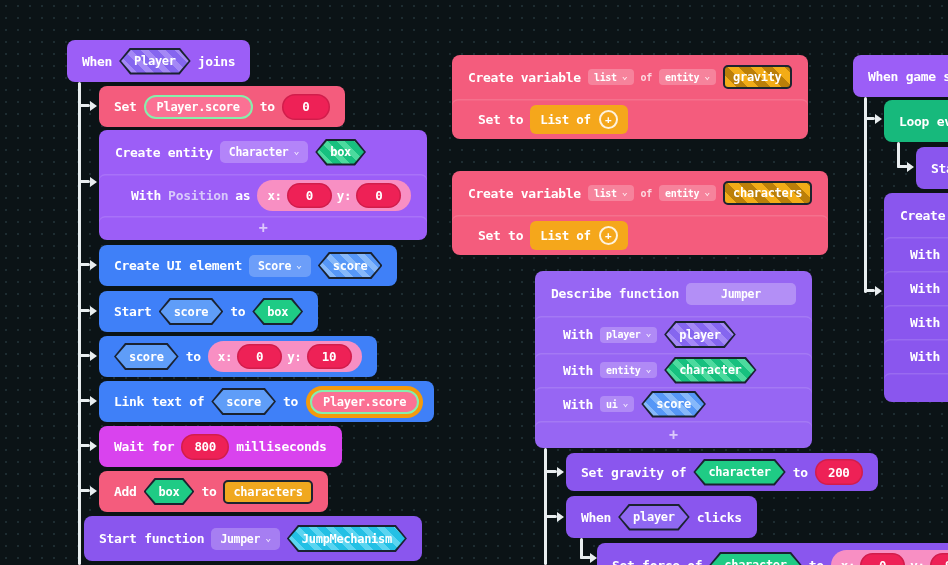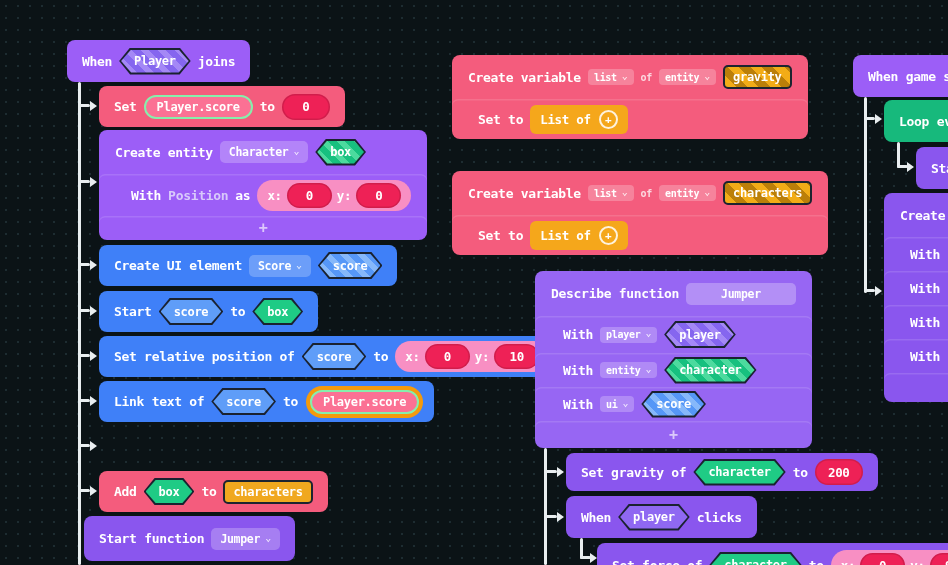--- a/index.html
+++ b/index.html
@@ -187,21 +187,20 @@
         <span class="t">score</span>
       </span>
     <span class="t">to</span>
     <span class="hex hx-grn">
         <i class="hexbg"></i>
         <span class="t">box</span>
       </span>
   </div>
 
   <div class="block c-blue" style="left:99px;top:336px">
-    <span class="t">Set relative position of</span>
     <span class="hex hx-blu">
         <i class="hexbg"></i>
         <span class="t">score</span>
       </span>
     <span class="t">to</span>
     <span class="xy">
       <span>x:</span>
       <span class="num">0</span>
       <span>y:</span>
       <span class="num">10</span>
@@ -211,36 +210,45 @@
   <div class="block c-blue" style="left:99px;top:381px">
     <span class="t">Link text of</span>
     <span class="hex hx-blu">
         <i class="hexbg"></i>
         <span class="t">score</span>
       </span>
     <span class="t">to</span>
     <span class="pill ringed" style="margin-left:5px">Player.score</span>
   </div>
 
+  <div class="block c-mag" style="left:99px;top:426px">
+    <span class="t">Wait for</span>
+    <span class="num">800</span>
+    <span class="t">milliseconds</span>
+  </div>
 
   <div class="block c-pink" style="left:99px;top:471px">
     <span class="t">Add</span>
     <span class="hex hx-grn">
         <i class="hexbg"></i>
         <span class="t">box</span>
       </span>
     <span class="t">to</span>
     <span class="tag">characters</span>
   </div>
 
   <div class="block c-pur2" style="left:84px;top:516px;height:45px">
     <span class="t">Start function</span>
     <span class="chip">
         <span>Jumper</span>
         <span class="caret"></span>
+      </span>
+    <span class="hex hx-cyn-st">
+        <i class="hexbg"></i>
+        <span class="t">JumpMechanism</span>
       </span>
   </div>
 
   <div class="mblock c-pink" style="left:452px;top:55px">
     <div class="row" style="height:44px">
       <span class="t">Create variable</span>
       <span class="chip chip-sm">
           <span>list</span>
           <span class="caret"></span>
         </span>

